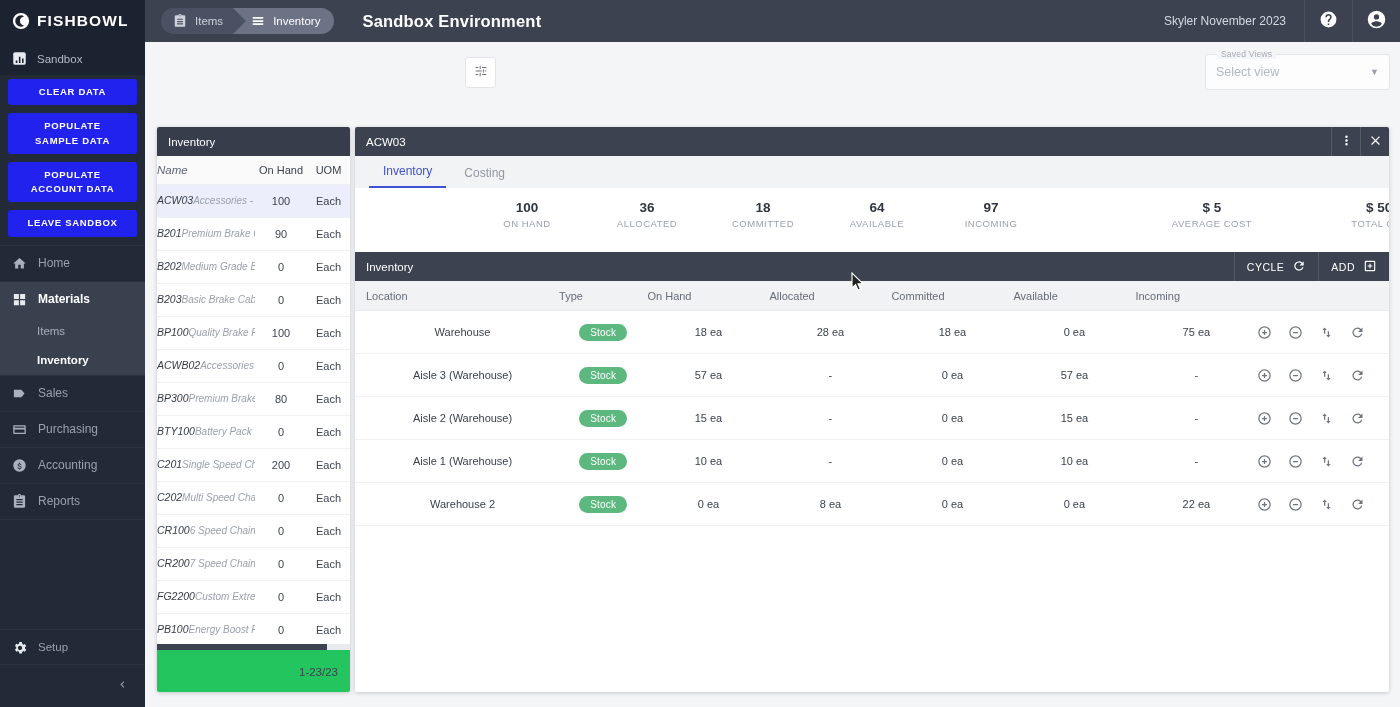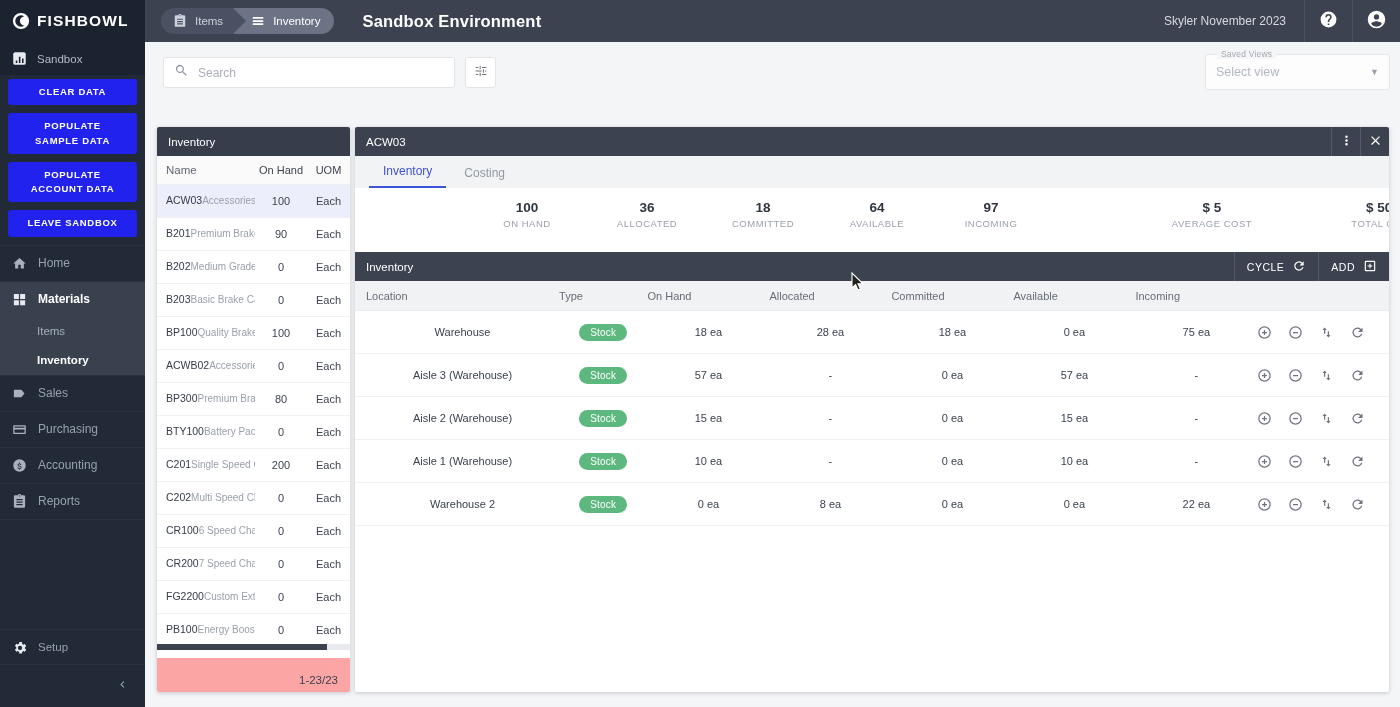--- a/index.html
+++ b/index.html
@@ -130,34 +130,34 @@
   .lp-colhdr {
     height:29px; background:#fafafb; border-bottom:1px solid #eceef1;
     display:flex; align-items:center; font-size:11.5px; color:#606875;
   }
   .lp-rows { height:459px; overflow:hidden; }
   .lp-row {
     height:33px; display:flex; align-items:center;
     border-bottom:1px solid #f0f1f4; font-size:11px;
   }
   .lp-row.sel { background:#eceffb; }
-  .lp-name { width:98px; padding-left:9px; overflow:hidden; }
+  .lp-name { width:98px; overflow:hidden;font-style:italic; }
   .lp-code { color:#343b47; font-size:10.5px; line-height:1.22; }
   .lp-desc {
     color:#9aa0ab; font-size:10px; line-height:1.22; white-space:nowrap;
     overflow:hidden; text-overflow:ellipsis; width:92px;
   }
   .lp-onhand { width:52px; text-align:center; color:#3c434f; font-size:11px; }
   .lp-uom { width:43px; text-align:center; color:#3c434f; font-size:11px; }
   .lp-colhdr .lp-name { color:#606875; font-size:11.5px; }
   .lp-scroll { height:6px; background:#e9eaee; position:relative; }
   .lp-scroll i { position:absolute; left:0; top:0; height:6px; width:88%; background:#3c4250; display:block; }
   .lp-foot {
     height:43px; display:flex; align-items:center; justify-content:flex-end;
-    padding-right:12px; font-size:11.5px; color:#3c434f; background:#fca5a5;margin-top:8px;
+    padding-right:12px; font-size:11.5px; color:#3c434f; background:#22c55e;
   }
 
   
   .detail {
     position:absolute; left:210px; top:85px; width:1034px; height:565px;
     background:#fff; border-radius:2px;
     box-shadow:0 1px 4px rgba(30,35,45,.22); overflow:hidden;
   }
   .dp-header {
     height:29px; background:#3c4250; color:#fff; font-size:11.5px;
@@ -367,28 +367,20 @@
         <svg viewBox="0 0 24 24" width="13" height="13">
             <path fill="#9aa2b1" d="M15.4 7.4 14 6l-6 6 6 6 1.4-1.4-4.6-4.6z"></path>
           </svg>
       </span>
     </div>
   </div>
 
   <div class="content">
 
     <div class="toolbar">
-      <div class="search-wrap">
-        <span>
-          <svg viewBox="0 0 24 24" width="15" height="15">
-              <path fill="#8d939e" d="M15.5 14h-.8l-.3-.3a6.5 6.5 0 1 0-.7.7l.3.3v.8l5 5 1.5-1.5-5-5zm-6 0a4.5 4.5 0 1 1 0-9 4.5 4.5 0 0 1 0 9z"></path>
-            </svg>
-        </span>
-        <input type="text" placeholder="Search" style="">
-      </div>
       <div class="filter-btn">
         <span>
           <svg viewBox="0 0 24 24" width="16" height="16">
               <path fill="#6d737e" d="M4 6h4v1.5H4zM10 4h1.5v5.5H10zM13.5 6H20v1.5h-6.5zM4 11.2h9v1.5H4zM14.8 9.2h1.5v5.5h-1.5zM18 11.2h2v1.5h-2zM4 16.5h4V18H4zM10 14.5h1.5V20H10zM13.5 16.5H20V18h-6.5z"></path>
             </svg>
         </span>
       </div>
       <div class="saved-views">
         <span class="sv-label">Saved Views</span>
         <span class="sv-value">Select view</span>

